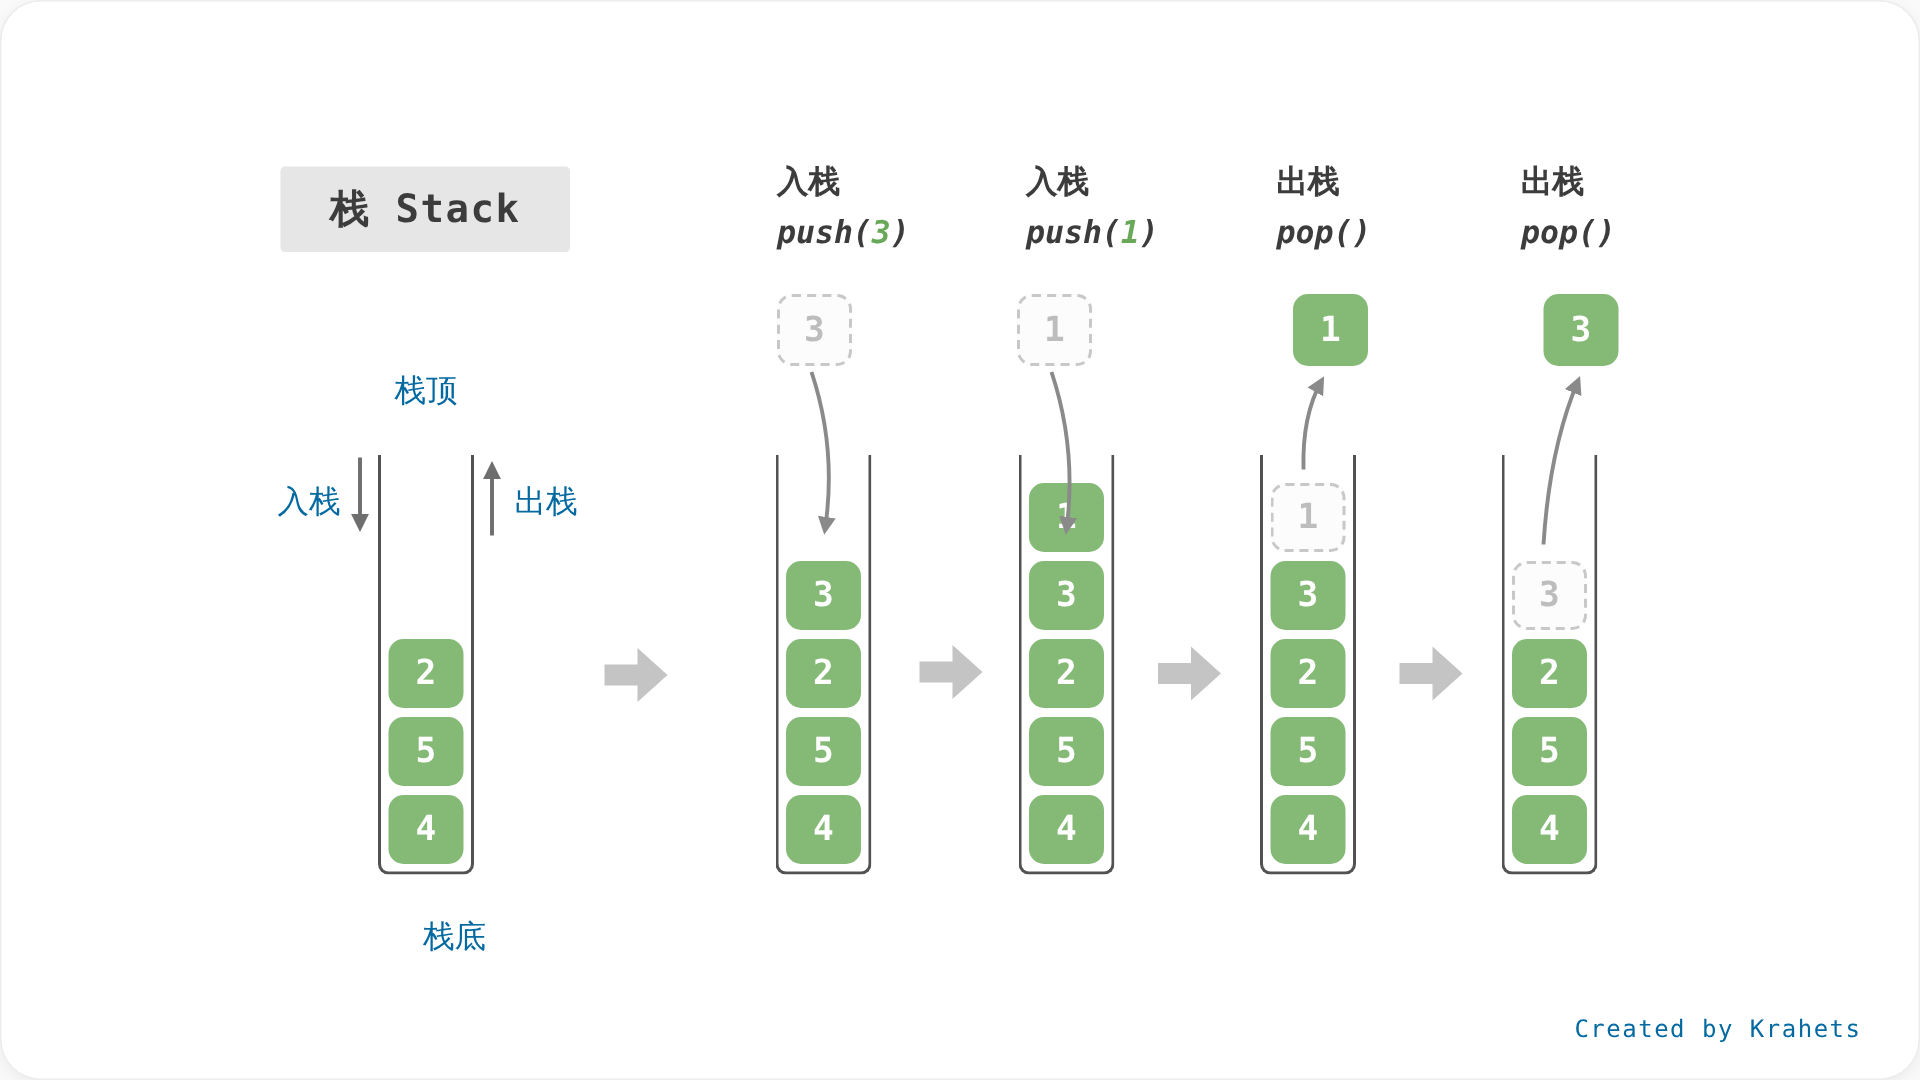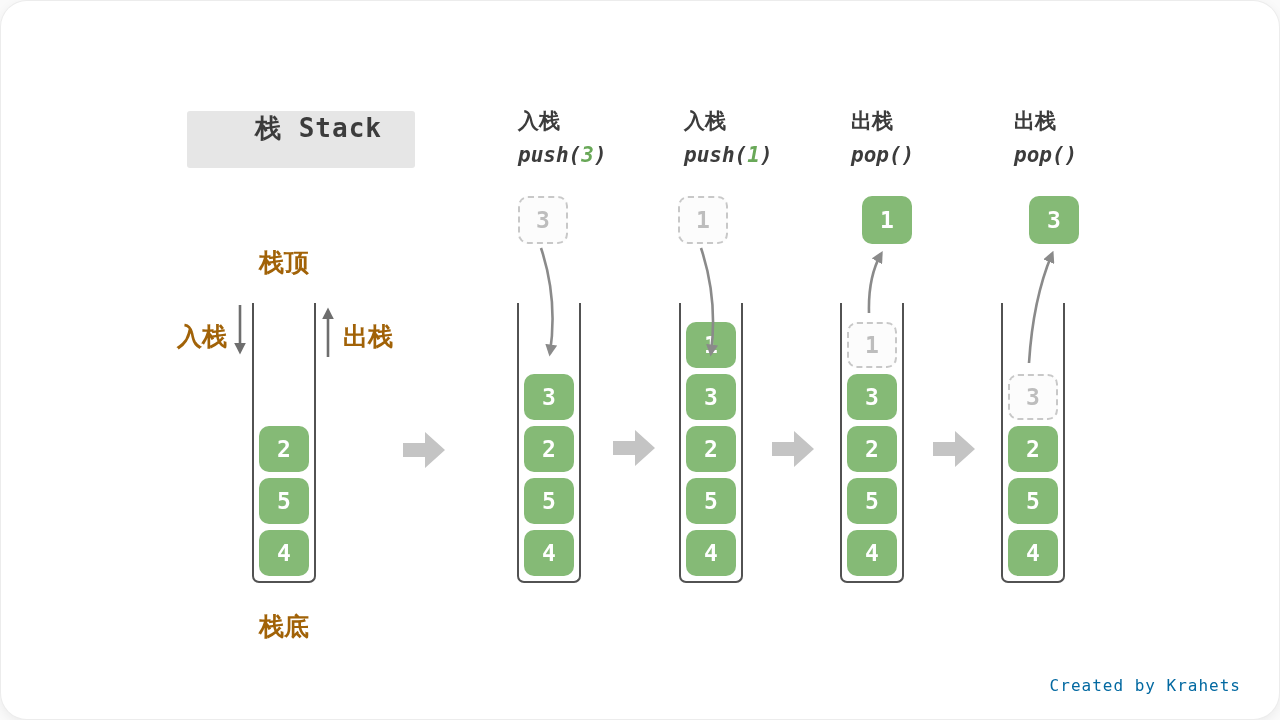--- a/index.html
+++ b/index.html
@@ -6,29 +6,29 @@
   .card{
     position:relative;width:1278px;height:718px;margin:1px;
     background:#ffffff;border-radius:26px;
     box-shadow:0 0 0 1px #ececec,0 3px 12px rgba(0,0,0,.07);
     overflow:hidden;
     font-family:"Liberation Sans",sans-serif;
   }
   .title-box{
     position:absolute;left:186px;top:110px;width:193px;height:57px;
     background:#e6e6e6;border-radius:3px;
-    display:flex;justify-content:center;
+    display:flex;align-items:center;justify-content:center;
     font-family:"DejaVu Sans Mono",monospace;
-    font-size:26px;font-weight:bold;color:#3c3c3c;letter-spacing:1px;padding-left:35px;
+    font-size:26px;font-weight:bold;color:#3c3c3c;letter-spacing:1px;
   }
   .step-header{position:absolute;top:106px;color:#3c3c3c;}
   .step-op{font-size:21px;font-weight:bold;margin-bottom:8px;}
   .step-code{font-family:"DejaVu Sans Mono",monospace;font-size:21px;font-weight:600;font-style:italic;}
   .code-arg{color:#69a858;}
-  .lbl{position:absolute;font-size:25px;font-weight:bold;color:#a16207;}
+  .lbl{position:absolute;font-size:21px;font-weight:normal;color:#0369a1;}
   .stack-box{
     position:absolute;top:302px;width:64px;height:280px;box-sizing:border-box;
     border:2px solid #525252;border-top:none;border-radius:0 0 7px 7px;
     display:flex;flex-direction:column;justify-content:flex-end;align-items:center;
     gap:6px;padding-bottom:5px;background:#ffffff;
   }
   .cell{
     width:50px;height:46px;flex:0 0 46px;border-radius:10px;box-sizing:border-box;
     display:flex;align-items:center;justify-content:center;
     font-family:"DejaVu Sans Mono",monospace;font-size:23px;font-weight:bold;
@@ -62,21 +62,21 @@
   <div class="step-header" style="left:850px">
     <div class="step-op">出栈</div>
     <div class="step-code"><span>pop(</span><span class="code-arg"></span><span>)</span></div>
   </div>
   <div class="step-header" style="left:1013px">
     <div class="step-op">出栈</div>
     <div class="step-code"><span>pop(</span><span class="code-arg"></span><span>)</span></div>
   </div>
 
   <div class="lbl" style="left:243px;top:245px;width:80px;text-align:center;">栈顶</div>
-  <div class="lbl" style="left:243px;top:609px;width:80px;text-align:center;">栈底</div>
+  <div class="lbl" style="left:243px;top:609px;width:80px;text-align:right;">栈底</div>
   <div class="lbl" style="left:148px;top:319px;width:78px;text-align:right;">入栈</div>
   <div class="lbl" style="left:342px;top:319px;">出栈</div>
 
   <div class="stack-box" style="left:251px">
     <div class="cell green">2</div>
     <div class="cell green">5</div>
     <div class="cell green">4</div>
   </div>
 
   <div class="stack-box" style="left:516px">

